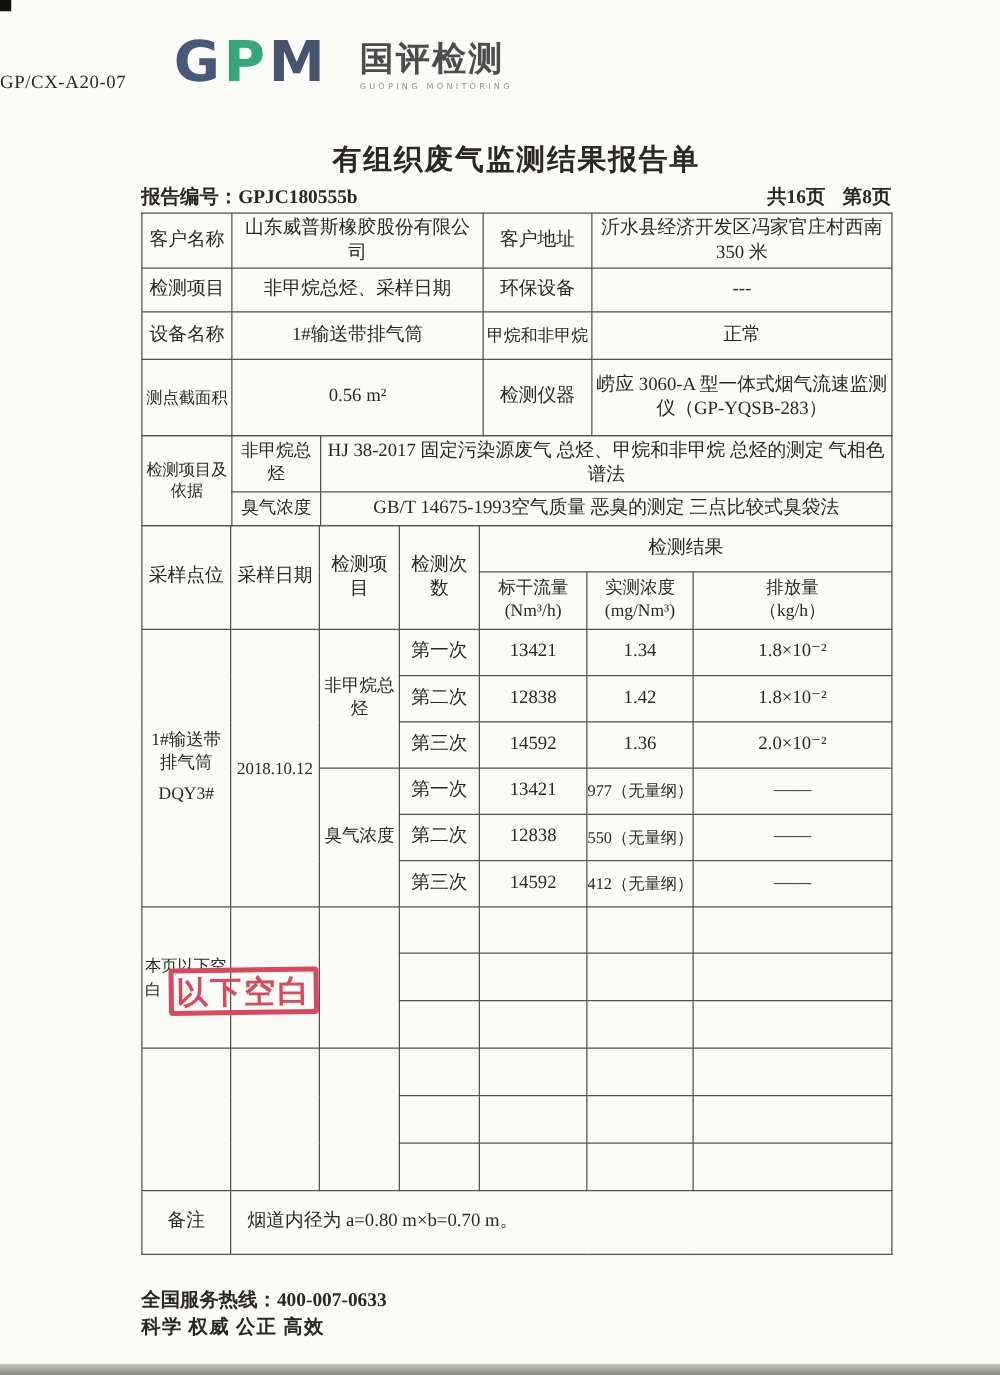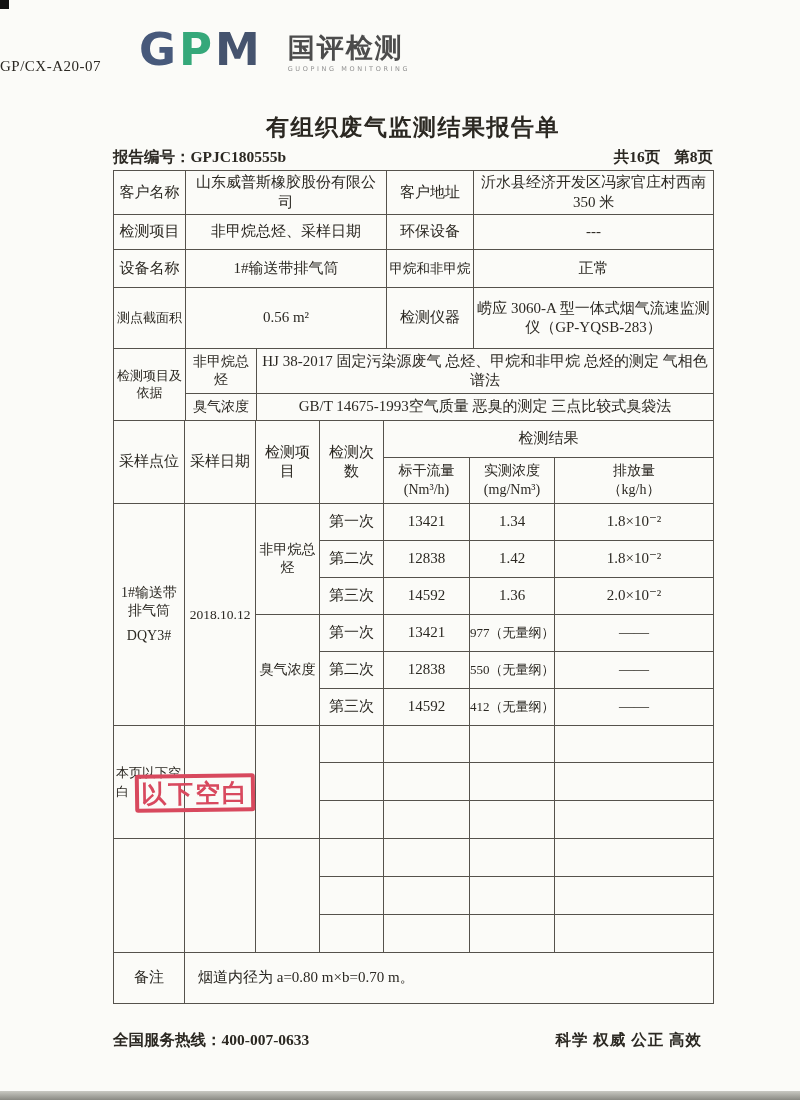--- a/index.html
+++ b/index.html
@@ -43,21 +43,21 @@
   td.remark-val{text-align:left;padding-left:13px;}
   .pt-code{margin-top:7px;}
   
   .stamp{position:absolute;left:135px;top:774px;width:112px;height:30px;
     border:4px solid #d8495e;border-radius:3px;display:flex;align-items:center;
     justify-content:center;font-family:"DejaVu Sans","Liberation Sans",sans-serif;
     font-weight:bold;font-size:25px;letter-spacing:2px;color:#d8495e;
     transform:rotate(-0.8deg);}
   
   .footer{position:absolute;top:1030px;left:113px;width:600px;display:flex;
-    justify-content:space-between;font-size:15.5px;font-weight:bold;}
+    justify-content:space-between;font-size:15.5px;font-weight:bold;flex-direction:column;}
   .footer .slogan{margin-right:11px;letter-spacing:1px;}
 </style>
 </head>
 <body>
 
 <div class="corner-mark"></div>
 
 <div class="logo">
   <div class="gpm">
     <span style="color: rgb(71, 89, 123);">G</span><span style="color: rgb(53, 168, 122);">P</span><span style="color: rgb(69, 83, 110);">M</span>

